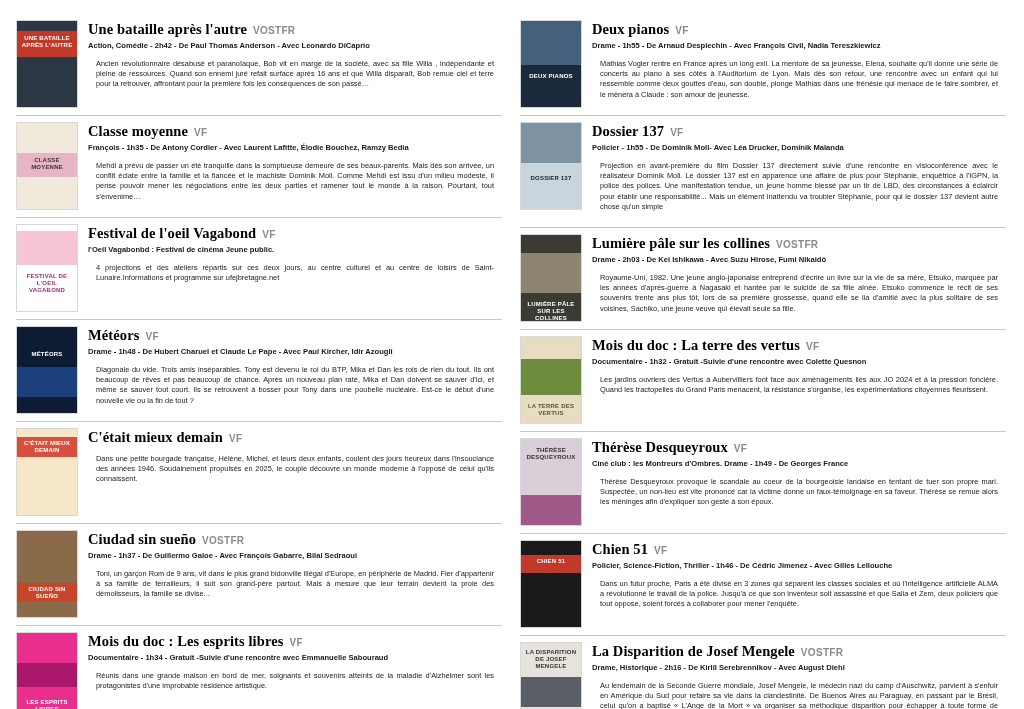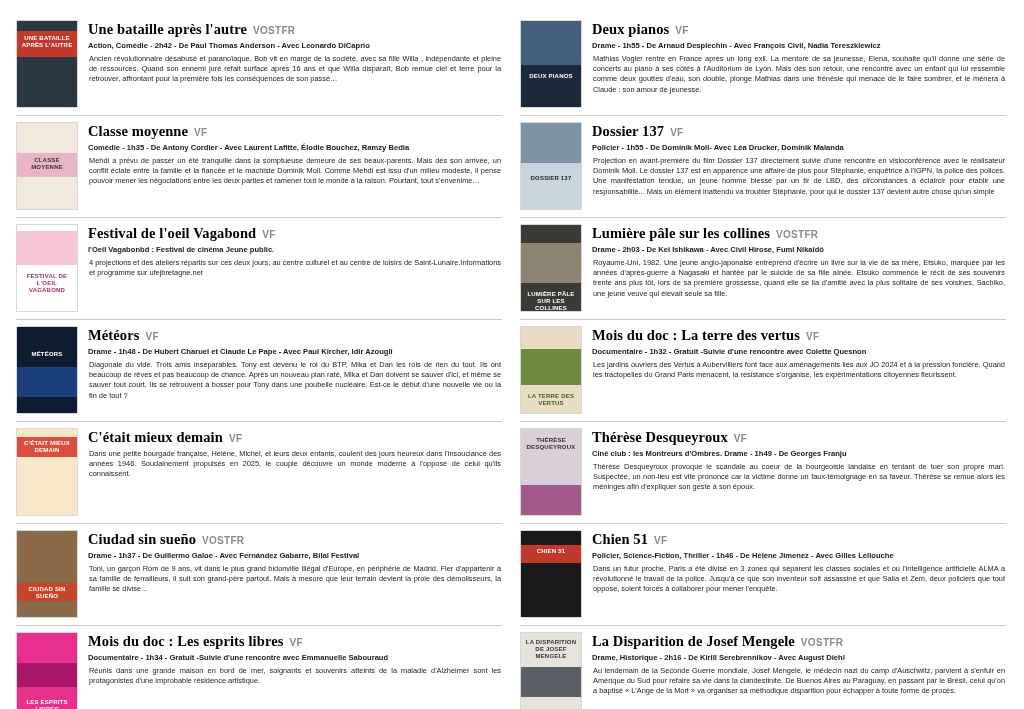--- a/index.html
+++ b/index.html
@@ -83,21 +83,21 @@
     line-height: 10px;
     color: #1a1a1a;
     margin-bottom: 3px;
     font-weight: bold;
   }
   .synopsis {
     font-size: 7.4px;
     line-height: 10.2px;
     color: #1a1a1a;
     text-align: justify;
-    margin: 1px;
+    margin: 8px;
   }
 </style>
 </head>
 <body>
 
 <div class="page">
 
   <div class="column">
 
     <div class="film">
@@ -118,21 +118,21 @@
     <div class="film">
       <div class="poster" style="background:#f2e9dd">
         <div class="pband" style="background:#e8b4c8;top:30px;height:24px"></div>
         <div class="ptitle" style="top:34px;color:#333">Classe moyenne</div>
       </div>
       <div class="info">
         <div class="title-line">
           <span class="title">Classe moyenne</span>
           <span class="version">VF</span>
         </div>
-        <div class="meta">Comédie - 1h35 - De Antony Cordier - Avec Laurent Lafitte, Élodie Bouchez, Ramzy Bedia</div>
+        <div class="meta">François - 1h35 - De Antony Cordier - Avec Laurent Lafitte, Élodie Bouchez, Ramzy Bedia</div>
         <p class="synopsis">Mehdi a prévu de passer un été tranquille dans la somptueuse demeure de ses beaux-parents. Mais dès son arrivée, un conflit éclate entre la famille et la fiancée et le machiste Dominik Moll. Comme Mehdi est issu d'un milieu modeste, il pense pouvoir mener les négociations entre les deux parties et ramener tout le monde à la raison. Pourtant, tout s'envenime…</p>
       </div>
     </div>
 
     <div class="film">
       <div class="poster" style="background:#ffffff">
         <div class="pband" style="background:#f6c6d8;top:6px;height:34px"></div>
         <div class="ptitle" style="top:48px;color:#a0306a">Festival de l'oeil Vagabond</div>
       </div>
       <div class="info">
@@ -177,21 +177,21 @@
     <div class="film">
       <div class="poster" style="background:#8a6a48">
         <div class="pband" style="background:#c8452b;top:52px;height:18px"></div>
         <div class="ptitle" style="top:55px">Ciudad sin sueño</div>
       </div>
       <div class="info">
         <div class="title-line">
           <span class="title">Ciudad sin sueño</span>
           <span class="version">VOSTFR</span>
         </div>
-        <div class="meta">Drame - 1h37 - De Guillermo Galoe - Avec Fernández Gabarre, Bilal Festival</div>
+        <div class="meta">Drame - 1h37 - De Guillermo Galoe - Avec François Gabarre, Bilal Sedraoui</div>
         <p class="synopsis">Toni, un garçon Rom de 9 ans, vit dans le plus grand bidonville illégal d'Europe, en périphérie de Madrid. Fier d'appartenir à sa famille de ferrailleurs, il suit son grand-père partout. Mais à mesure que leur terrain devient la proie des démolisseurs, la famille se divise...</p>
       </div>
     </div>
 
     <div class="film">
       <div class="poster" style="background:#e92f8d">
         <div class="pband" style="background:#a8176a;top:30px;height:24px"></div>
         <div class="ptitle" style="top:66px">Les esprits libres</div>
       </div>
       <div class="info">
@@ -241,21 +241,21 @@
     <div class="film">
       <div class="poster" style="background:#3c3a35">
         <div class="pband" style="background:#8d8472;top:18px;height:40px"></div>
         <div class="ptitle" style="top:66px">Lumière pâle sur les collines</div>
       </div>
       <div class="info">
         <div class="title-line">
           <span class="title">Lumière pâle sur les collines</span>
           <span class="version">VOSTFR</span>
         </div>
-        <div class="meta">Drame - 2h03 - De Kei Ishikawa - Avec Civil Hirose, Fumi Nikaidô</div>
+        <div class="meta">Drame - 2h03 - De Kei Ishikawa - Avec Suzu Hirose, Fumi Nikaidô</div>
         <p class="synopsis">Royaume-Uni, 1982. Une jeune anglo-japonaise entreprend d'écrire un livre sur la vie de sa mère, Etsuko, marquée par les années d'après-guerre à Nagasaki et hantée par le suicide de sa fille aînée. Etsuko commence le récit de ses souvenirs trente ans plus tôt, lors de sa première grossesse, quand elle se lia d'amitié avec la plus solitaire de ses voisines, Sachiko, une jeune veuve qui élevait seule sa fille.</p>
       </div>
     </div>
 
     <div class="film">
       <div class="poster" style="background:#e8dcc2">
         <div class="pband" style="background:#6d8c3f;top:22px;height:36px"></div>
         <div class="ptitle" style="top:66px;color:#4a5a2a">La terre des vertus</div>
       </div>
       <div class="info">
@@ -271,36 +271,36 @@
     <div class="film">
       <div class="poster" style="background:#d9cfd8">
         <div class="pband" style="background:#a05a8a;top:56px;height:32px"></div>
         <div class="ptitle" style="top:8px;color:#3a2a3a">Thérèse Desqueyroux</div>
       </div>
       <div class="info">
         <div class="title-line">
           <span class="title">Thérèse Desqueyroux</span>
           <span class="version">VF</span>
         </div>
-        <div class="meta">Ciné club : les Montreurs d'Ombres. Drame - 1h49 - De Georges Franju</div>
+        <div class="meta">Ciné club : les Montreurs d'Ombres. Drame - 1h49 - De Georges France</div>
         <p class="synopsis">Thérèse Desqueyroux provoque le scandale au coeur de la bourgeoisie landaise en tentant de tuer son propre mari. Suspectée, un non-lieu est vite prononcé car la victime donne un faux-témoignage en sa faveur. Thérèse se remue alors les méninges afin d'expliquer son geste à son époux.</p>
       </div>
     </div>
 
     <div class="film">
       <div class="poster" style="background:#1a1a1a">
         <div class="pband" style="background:#c0392b;top:14px;height:18px"></div>
         <div class="ptitle" style="top:17px">Chien 51</div>
       </div>
       <div class="info">
         <div class="title-line">
           <span class="title">Chien 51</span>
           <span class="version">VF</span>
         </div>
-        <div class="meta">Policier, Science-Fiction, Thriller - 1h46 - De Hélène Jimenez - Avec Gilles Lellouche</div>
+        <div class="meta">Policier, Science-Fiction, Thriller - 1h46 - De Cédric Jimenez - Avec Gilles Lellouche</div>
         <p class="synopsis">Dans un futur proche, Paris a été divisé en 3 zones qui séparent les classes sociales et où l'intelligence artificielle ALMA a révolutionné le travail de la police. Jusqu'à ce que son inventeur soit assassiné et que Salia et Zem, deux policiers que tout oppose, soient forcés à collaborer pour mener l'enquête.</p>
       </div>
     </div>
 
     <div class="film">
       <div class="poster" style="background:#e6e3dc">
         <div class="pband" style="background:#5a5f66;top:34px;height:30px"></div>
         <div class="ptitle" style="top:6px;color:#333">La Disparition de Josef Mengele</div>
       </div>
       <div class="info">

